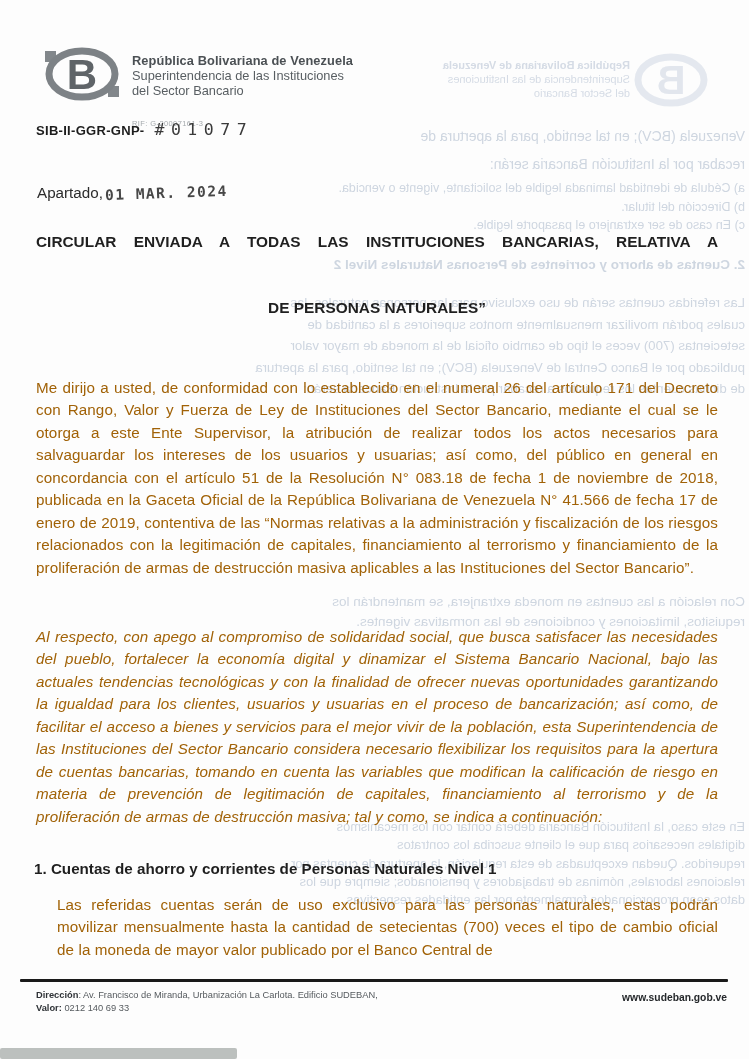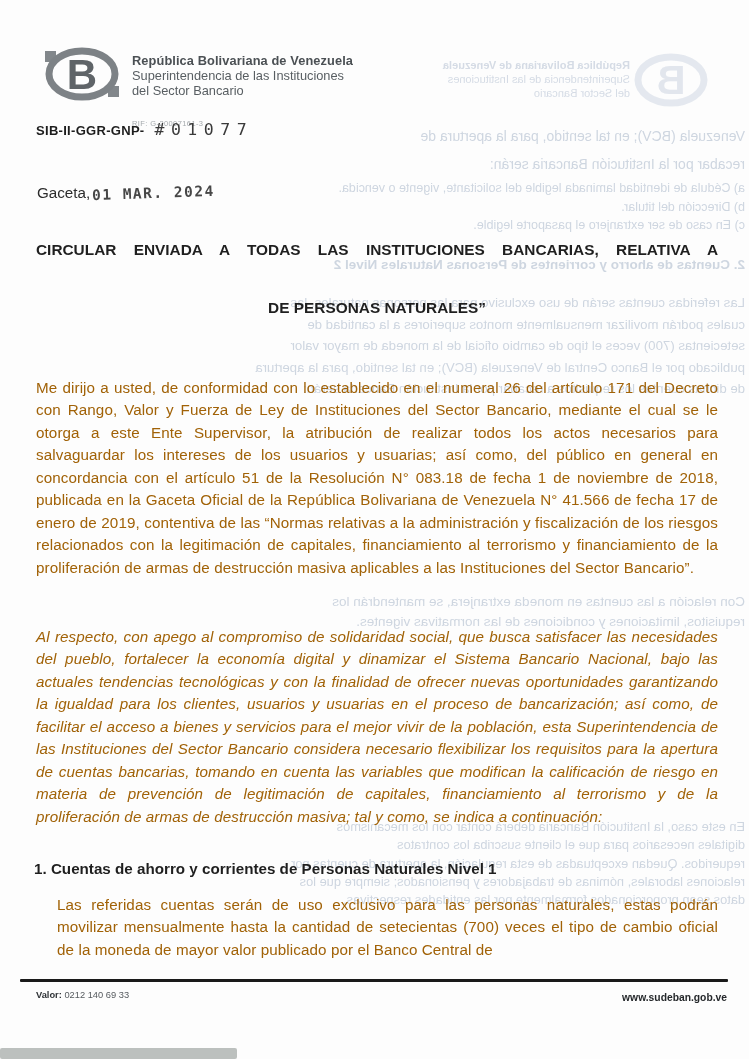--- a/index.html
+++ b/index.html
@@ -32,21 +32,21 @@
   .ref-code { font-weight:700; font-size:13px; color:#1d1d1d; letter-spacing:.3px; }
   .ref-stamp { font-family:"DejaVu Sans Mono", monospace; font-size:16.5px; font-weight:400;
                color:#3a3a3a; letter-spacing:6.5px; margin-left:10px; }
   .dateline { position:absolute; top:184px; left:37px; font-size:15.2px; color:#2c2c2c; }
   .date-stamp { display:inline-block; font-family:"DejaVu Sans Mono", monospace; font-weight:700;
                 font-size:14.5px; letter-spacing:1.5px; color:#474747; transform:rotate(-2deg); margin-left:2px; }
 
   
   .circular-title { position:absolute; top:231px; left:36px; width:682px; font-size:15.4px;
                     font-weight:700; color:#1f1f1f; line-height:21.5px; }
-  .tl-justify { text-align:justify; text-align-last:justify;margin-top:8px; }
+  .tl-justify { text-align:justify; text-align-last:justify; }
   .subject { position:absolute; top:297px; left:36px; width:682px; text-align:center;
              font-weight:700; font-size:15.4px; line-height:21.5px; color:#1f1f1f; }
 
   
   .para { position:absolute; left:36px; width:682px; font-size:15.2px; line-height:22.45px;
           text-align:justify; color:#a16207; margin:0; letter-spacing:.1px; }
   .p1 { top:377px; }
   .p2 { top:626px;font-style:italic; }
   .sec-heading { position:absolute; top:860px; left:34px; font-size:15.2px; font-weight:700;
                  color:#1f1f1f; margin:0; }
@@ -120,35 +120,36 @@
       <div class="org-l3">del Sector Bancario</div>
       <div class="org-rif">RIF: G-20007161-3</div>
     </div>
   </header>
 
   <div class="refline">
     <span class="ref-code">SIB-II-GGR-GNP-</span><span class="ref-stamp">#01077</span>
   </div>
 
   <div class="dateline">
-    <span>Gaceta,</span><span class="date-stamp">01 MAR. 2024</span>
+    <span>Apartado,</span><span class="date-stamp">01 MAR. 2024</span>
   </div>
 
   <div class="circular-title">
     <div class="tl-justify">CIRCULAR ENVIADA A TODAS LAS INSTITUCIONES BANCARIAS, RELATIVA A</div>
   </div>
   <div class="subject">
     <div>DE PERSONAS NATURALES”</div>
   </div>
 
   <p class="para p1">Me dirijo a usted, de conformidad con lo establecido en el numeral 26 del artículo 171 del Decreto con Rango, Valor y Fuerza de Ley de Instituciones del Sector Bancario, mediante el cual se le otorga a este Ente Supervisor, la atribución de realizar todos los actos necesarios para salvaguardar los intereses de los usuarios y usuarias; así como, del público en general en concordancia con el artículo 51 de la Resolución N° 083.18 de fecha 1 de noviembre de 2018, publicada en la Gaceta Oficial de la República Bolivariana de Venezuela N° 41.566 de fecha 17 de enero de 2019, contentiva de las “Normas relativas a la administración y fiscalización de los riesgos relacionados con la legitimación de capitales, financiamiento al terrorismo y financiamiento de la proliferación de armas de destrucción masiva aplicables a las Instituciones del Sector Bancario”.</p>
   <p class="para p2">Al respecto, con apego al compromiso de solidaridad social, que busca satisfacer las necesidades del pueblo, fortalecer la economía digital y dinamizar el Sistema Bancario Nacional, bajo las actuales tendencias tecnológicas y con la finalidad de ofrecer nuevas oportunidades garantizando la igualdad para los clientes, usuarios y usuarias en el proceso de bancarización; así como, de facilitar el acceso a bienes y servicios para el mejor vivir de la población, esta Superintendencia de las Instituciones del Sector Bancario considera necesario flexibilizar los requisitos para la apertura de cuentas bancarias, tomando en cuenta las variables que modifican la calificación de riesgo en materia de prevención de legitimación de capitales, financiamiento al terrorismo y de la proliferación de armas de destrucción masiva; tal y como, se indica a continuación:</p>
   <h2 class="sec-heading">1. Cuentas de ahorro y corrientes de Personas Naturales Nivel 1</h2>
   <p class="para p3">Las referidas cuentas serán de uso exclusivo para las personas naturales, estas podrán movilizar mensualmente hasta la cantidad de setecientas (700) veces el tipo de cambio oficial de la moneda de mayor valor publicado por el Banco Central de</p>
 
   <div class="rule"></div>
   <div class="footer">
+    <div><b>Dirección</b><span>: Av. Francisco de Miranda, Urbanización La Carlota. Edificio SUDEBAN,</span></div>
     <div><b>Valor:</b><span> 0212 140 69 33</span></div>
   </div>
   <div class="website">www.sudeban.gob.ve</div>
 
   <div class="artifact"></div>
 </div>
 
 </body></html>

